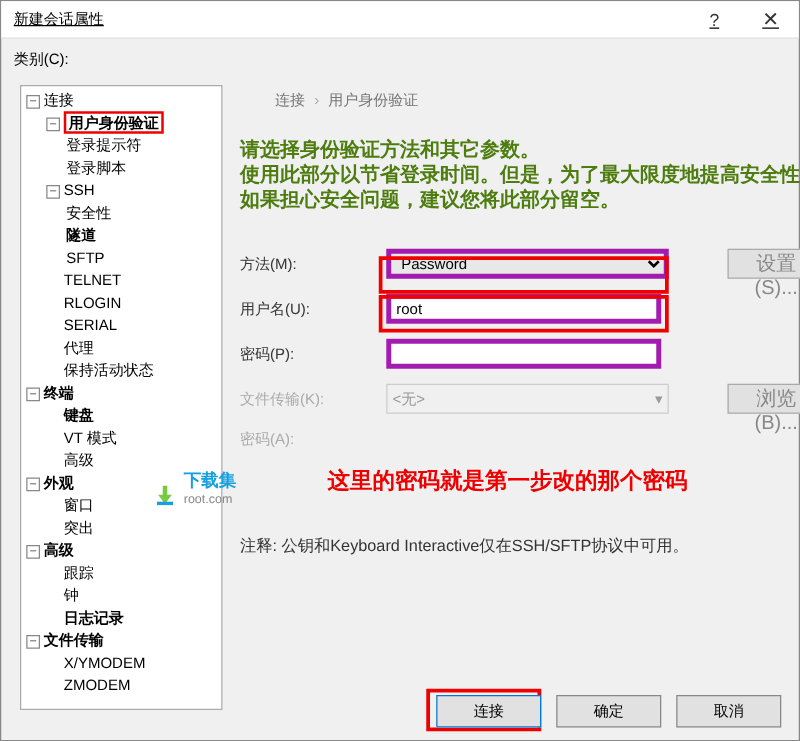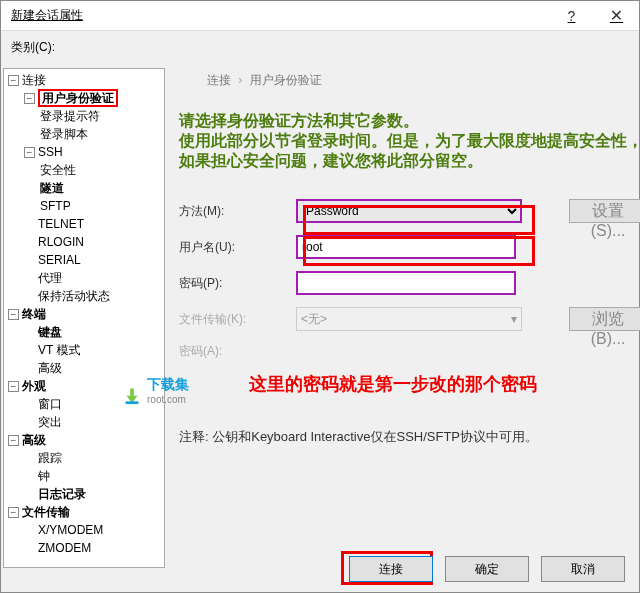--- a/index.html
+++ b/index.html
@@ -2,41 +2,41 @@
 <html><head>
 <meta charset="utf-8">
 <style>
 * { box-sizing: border-box; font-family: "Microsoft YaHei", "Segoe UI", sans-serif; }
 body { margin: 0; background: #fff; }
 .window { width: 640px; height: 593px; border: 1px solid #888; position: relative; background: #f0f0f0; }
 .titlebar { height: 30px; background: #fff; display: flex; align-items: center; padding: 0 0 0 10px; border-bottom: 1px solid #ddd; text-decoration: underline; }
 .titlebar-title { font-size: 12px; flex: 1; }
 .titlebar-btn { width: 45px; height: 30px; display: flex; align-items: center; justify-content: center; font-size: 14px; color: #333; }
 .titlebar-btn.close { font-size: 16px; }
-.body { display: flex; height: 515px; padding: 8px 10px 0 2px; gap: 8px; }
+.body { display: flex; height: 515px; padding: 8px 10px 0 15px; gap: 8px; }
 .label-cat { font-size: 12px; margin: 8px 0 4px 10px; }
 .tree-wrap { width: 162px; border: 1px solid #aaa; background: #fff; overflow: auto; height: 500px; }
 .tree { font-size: 12px; padding: 2px 0; }
 .tree-item { white-space: nowrap; line-height: 18px; padding: 0 2px; }
 .tree-item .toggle { display: inline-block; width: 11px; height: 11px; border: 1px solid #888; text-align: center; line-height: 9px; font-size: 10px; margin-right: 3px; color: #555; background: #fff; }
 .tree-item .spacer { display: inline-block; width: 14px; }
 .lv0 { padding-left: 4px; }
 .lv1 { padding-left: 20px; }
 .lv2 { padding-left: 36px; }
 .bold { font-weight: bold; }
 .highlight-red { border: 2px solid #e00; padding: 0 2px; }
 .right { flex: 1; padding: 0 6px; position: relative; }
 .breadcrumb { font-size: 12px; color: #777; padding: 4px 0 10px 0; border-bottom: 0; margin-left: 28px; }
 .bc-sep { color: #aaa; margin: 0 4px; }
 .desc { font-size: 16px; color: #4d7c0f; line-height: 20px; margin: 12px 0 28px 0; font-weight: bold; }
 .form-row { display: flex; align-items: center; margin-bottom: 12px; font-size: 12px; gap: 27px; }
 .form-row .lab { width: 90px; color: #333; }
 .form-row .lab.disabled { color: #aaa; }
 .form-row .ctrl { flex: 1; position: relative; }
-select, input[type=text], input[type=password] { width: 220px; height: 24px; font-size: 12px; border: 2px solid #a21caf; background: #fff; padding: 0 4px; }
+select, input[type=text], input[type=password] { width: 220px; height: 24px; font-size: 12px; border: 4px solid #a21caf; background: #fff; padding: 0 4px; }
 select { width: 226px; background: #e8e8e8; }
 .disabled-select { width: 226px; height: 24px; border: 1px solid #ccc; background: #f0f0f0; color: #999; font-size: 12px; padding: 2px 4px; display: flex; align-items: center; justify-content: space-between; }
 .btn-side { width: 78px; height: 24px; font-size: 16px; border: 1px solid #aaa; background: #e1e1e1; margin-left: 20px; color: #888; }
 .red-box { position: absolute; border: 3px solid #e00; pointer-events: none; }
 .rb-user { left: 302px; top: 204px; width: 232px; height: 30px; }
 .rb-pass { left: 302px; top: 235px; width: 232px; height: 30px; }
 .rb-connect { left: 340px; top: 550px; width: 92px; height: 34px; }
 .note-red { color: #e00; font-size: 18px; font-weight: bold; margin: 6px 0 0 70px; font-family: Liberation Mono, monospace; }
 .note-text { font-size: 13px; color: #333; margin-top: 32px; }
 .watermark { position: absolute; left: 120px; top: 375px; display: flex; align-items: flex-end; font-size: 12px; color: #555; pointer-events: none; }

